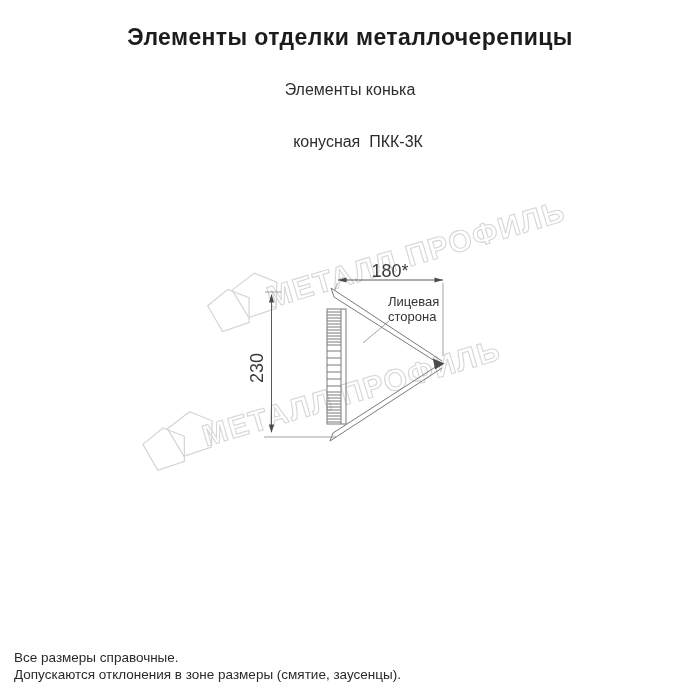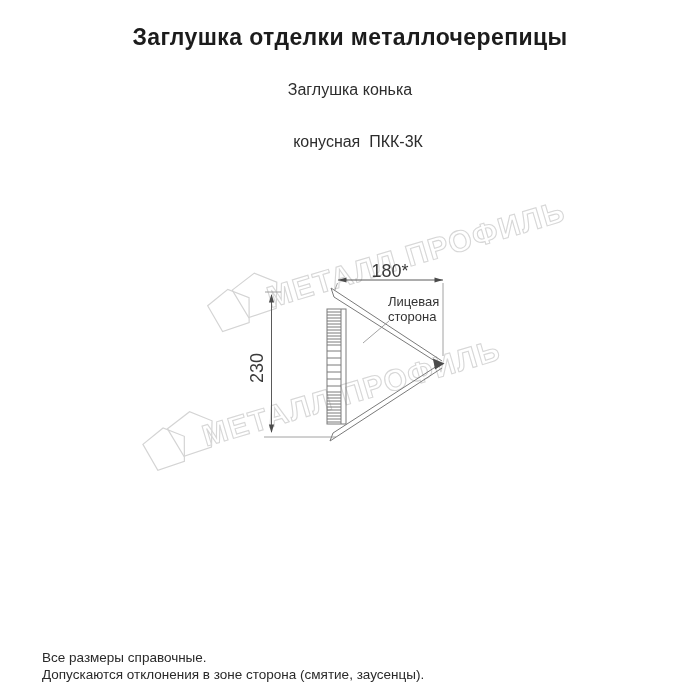--- a/index.html
+++ b/index.html
@@ -18,43 +18,43 @@
     position:absolute;top:80px;left:0;width:700px;
     text-align:center;font-size:16px;line-height:19px;color:#2d2d2d;
   }
   .variant{
     position:absolute;top:133px;left:8px;width:700px;
     text-align:center;font-size:16px;color:#2d2d2d;white-space:pre-wrap;
   }
   .diagram-svg{position:absolute;left:0;top:0;}
   .notes{
     position:absolute;left:14px;top:649px;
-    font-size:13.5px;line-height:17px;color:#2a2a2a;margin-left:28px;
+    font-size:13.5px;line-height:17px;color:#2a2a2a;
   }
   .wm-text{
     font-weight:bold;font-size:30px;letter-spacing:1.5px;
     fill:none;stroke:#d7d7d7;stroke-width:1.1px;
   }
   .wm-shape{fill:none;stroke:#d4d4d4;stroke-width:1.2px;}
   .draw{fill:none;stroke:#7a7a7a;stroke-width:1px;}
   .dimline{fill:none;stroke:#5a5a5a;stroke-width:1px;}
   .extline{fill:none;stroke:#8c8c8c;stroke-width:.8px;}
   .arrow{fill:#4a4a4a;stroke:none;}
   .dim-text{font-size:18px;fill:#3a3a3a;}
   .lbl-text{font-size:13px;fill:#333333;}
 </style>
 </head>
 <body>
 
 <div class="page">
 
-  <h1 class="page-title">Заглушка отделки металлочерепицы</h1>
+  <h1 class="page-title">Элементы отделки металлочерепицы</h1>
 
   <div class="subtitle">
-    <div>Заглушка конька</div>
+    <div>Элементы конька</div>
   </div>
 
   <div class="variant">конусная  ПКК-3К</div>
 
   <svg class="diagram-svg" width="700" height="700" viewBox="0 0 700 700">
 
     <g transform="rotate(-16.5 270 305)">
       <path class="wm-shape" d="M210 288 l24 -10 l18 14 l-7 24 l-28 1 z"></path>
       <path class="wm-shape" d="M238 280 l26 -10 l19 15 l-8 25 l-29 1 z"></path>
       <text class="wm-text" x="270" y="308">МЕТАЛЛ ПРОФИЛЬ</text>
@@ -99,16 +99,16 @@
 
     <g>
       <path class="extline" d="M389 321 L363 343"></path>
       <text class="lbl-text" x="388" y="306">Лицевая</text>
       <text class="lbl-text" x="388" y="321">сторона</text>
     </g>
   </svg>
 
   <div class="notes">
     <div>Все размеры справочные.</div>
-    <div>Допускаются отклонения в зоне сторона (смятие, заусенцы).</div>
+    <div>Допускаются отклонения в зоне размеры (смятие, заусенцы).</div>
   </div>
 
 </div>
 
 </body></html>

